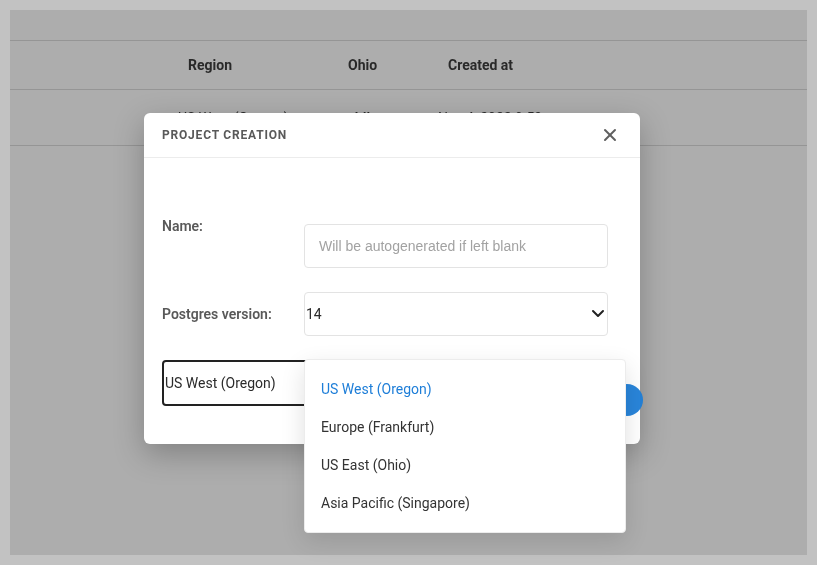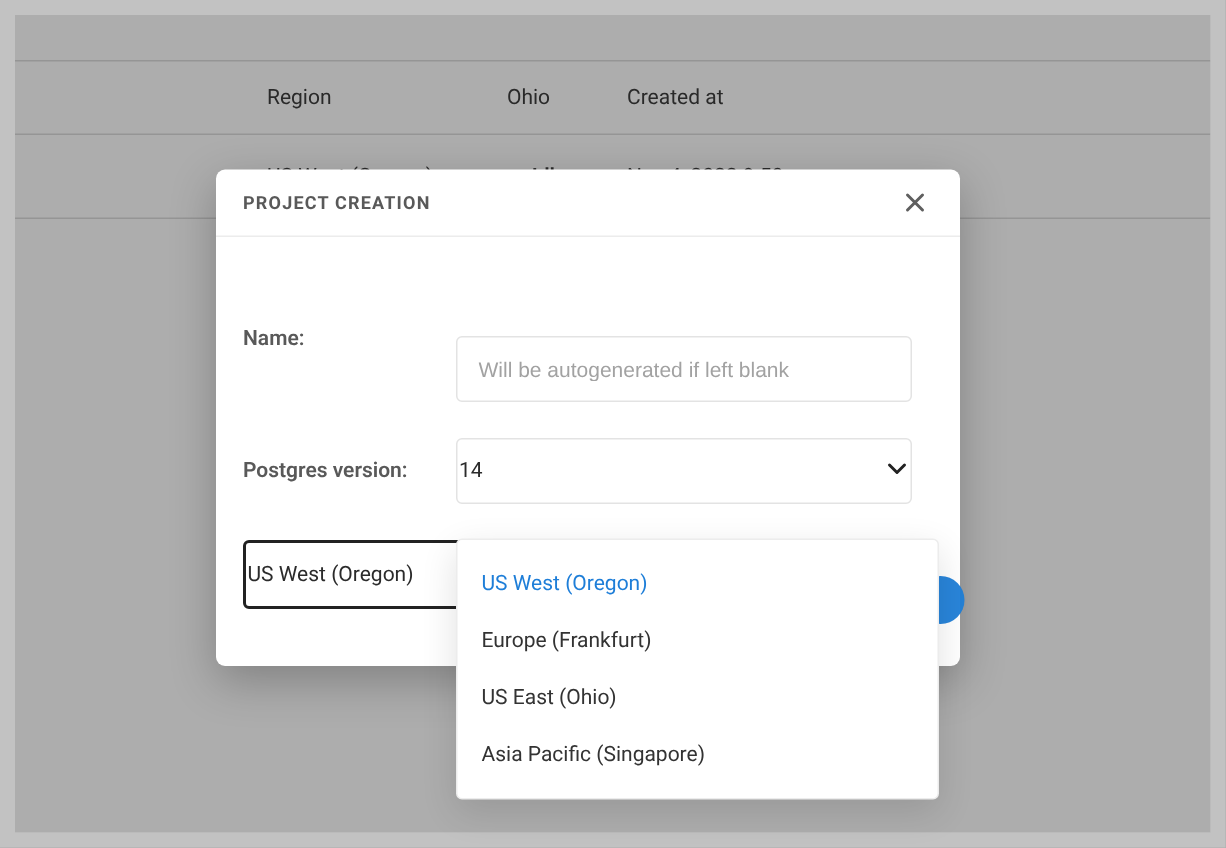--- a/index.html
+++ b/index.html
@@ -2,25 +2,25 @@
 <html><head>
   <meta charset="utf-8">
   <style>
     * {box-sizing:border-box;margin:0;padding:0;}
     html,body{width:817px;height:565px;overflow:hidden;font-family:-apple-system,BlinkMacSystemFont,"Segoe UI",Roboto,Helvetica,Arial,sans-serif;font-size:14px;}
     body{background:#c2c2c2;padding:10px;position:relative;}
     .frame{background:#f0f0f0;width:797px;height:545px;display:flex;flex-direction:column;position:relative;}
     
     .dim{position:absolute;inset:0;background:rgba(0,0,0,0.28);pointer-events:none;}
     
-    .tbl-head{display:flex;align-items:center;height:50px;padding:0;border-top:1px solid #cfcfcf;border-bottom:1px solid #cfcfcf;color:#4a4a4a;font-weight:400;margin-top:30px;}
+    .tbl-head{display:flex;align-items:center;height:50px;padding:10px;border-top:1px solid #cfcfcf;border-bottom:1px solid #cfcfcf;color:#4a4a4a;font-weight:700;margin-top:30px;}
     .tbl-row{display:flex;align-items:center;height:56px;border-bottom:1px solid #cfcfcf;padding:0;}
     .c-region{width:328px;padding-left:168px;color:#3a3a3a;}
     .c-state{width:80px;color:#3a3a3a;}
-    .c-created{width:200px;color:#3a3a3a;}
+    .c-created{width:200px;color:#3a3a3a;margin-left:20px;}
     .dot{display:inline-block;width:7px;height:7px;border-radius:50%;background:#b58a0e;margin-right:6px;vertical-align:middle;}
     .state-text{font-weight:600;color:#3a3a3a;}
     
     .modal{position:absolute;left:144px;top:113px;width:496px;background:#fff;border-radius:6px;box-shadow:0 10px 30px rgba(0,0,0,0.25);}
     .modal-header{display:flex;align-items:center;justify-content:space-between;padding:10px 18px;border-bottom:1px solid #ececec;gap:44px;}
     .modal-title{font-size:12px;letter-spacing:0.8px;font-weight:700;color:#595959;}
     .close-btn{background:none;border:none;cursor:pointer;padding:4px;line-height:0;}
     .close-btn svg{stroke:#5f5f5f;}
     .modal-body{padding:26px 32px 38px 18px;display:flex;flex-direction:column;gap:24px;}
     .form-row{display:flex;align-items:center;}

